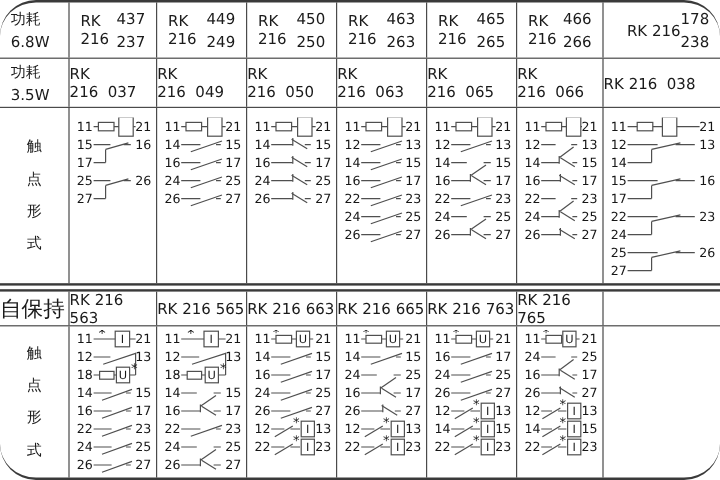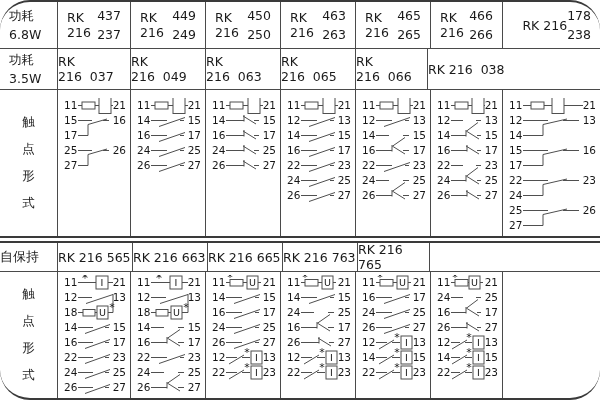--- a/index.html
+++ b/index.html
@@ -9,21 +9,21 @@
   #r1 { height:47px; }
   #r2 { height:41px; }
   #r3 { height:146px; border-bottom:none; }
   .sep { height:7px; width:600px; border-top:2px solid #3a3a3a; border-bottom:2px solid #3a3a3a; }
   #r4 { height:29px; }
   #r5 { height:126px; border-bottom:none; }
   .cell { flex:0 0 auto; height:100%; border-left:1px solid #4a4a4a; display:flex; align-items:center; overflow:hidden; }
   .cell.first { border-left:none; }
   .label-power { flex-direction:column; align-items:flex-start; justify-content:center; padding-left:9px; font-size:12.5px; line-height:19px; }
   .label-vert { flex-direction:column; justify-content:center; gap:10px; font-size:12.5px; }
-  .label-latch { font-size:13px; }
+  .label-latch { font-size:18px; }
   .model-split { justify-content:flex-end; padding:0 9px; font-size:12.5px; }
   .model-split .nums { display:flex; flex-direction:column; text-align:right; line-height:19px; }
   .model-single { font-size:12.5px; }
   .diag { align-items:flex-start; justify-content:center; padding-top:8px; }
   #r5 .diag { padding-top:3px; }
   .diag svg { display:block; }
 </style>
 </head>
 <body>
 
@@ -86,20 +86,23 @@
   <div class="row" id="r2">
     <div class="cell first label-power" style="width:57px">
       <span>功耗</span>
       <span>3.5W</span>
     </div>
   <div class="cell model-single" style="width: 73px;">
         <span>RK 216&nbsp;&nbsp;037</span>
       </div>
       <div class="cell model-single" style="width: 75px;">
         <span>RK 216&nbsp;&nbsp;049</span>
+      </div>
+      <div class="cell model-single" style="width: 75px;">
+        <span>RK 216&nbsp;&nbsp;050</span>
       </div>
       <div class="cell model-single" style="width: 75px;">
         <span>RK 216&nbsp;&nbsp;063</span>
       </div>
       <div class="cell model-single" style="width: 75px;">
         <span>RK 216&nbsp;&nbsp;065</span>
       </div>
       <div class="cell model-single" style="width: 72px;">
         <span>RK 216&nbsp;&nbsp;066</span>
       </div>
@@ -392,20 +395,23 @@
             <text x="90" y="116" text-anchor="end">26</text>
           </g>
         </svg>
       </div>
     </div>
   <div class="sep"></div>
   <div class="row" id="r4">
     <div class="cell first label-latch" style="width:57px">
       <span>自保持</span>
     </div>
+  <div class="cell model-single" style="width: 73px;">
+        <span>RK 216 563</span>
+      </div>
       <div class="cell model-single" style="width: 75px;">
         <span>RK 216 565</span>
       </div>
       <div class="cell model-single" style="width: 75px;">
         <span>RK 216 663</span>
       </div>
       <div class="cell model-single" style="width: 75px;">
         <span>RK 216 665</span>
       </div>
       <div class="cell model-single" style="width: 75px;">

